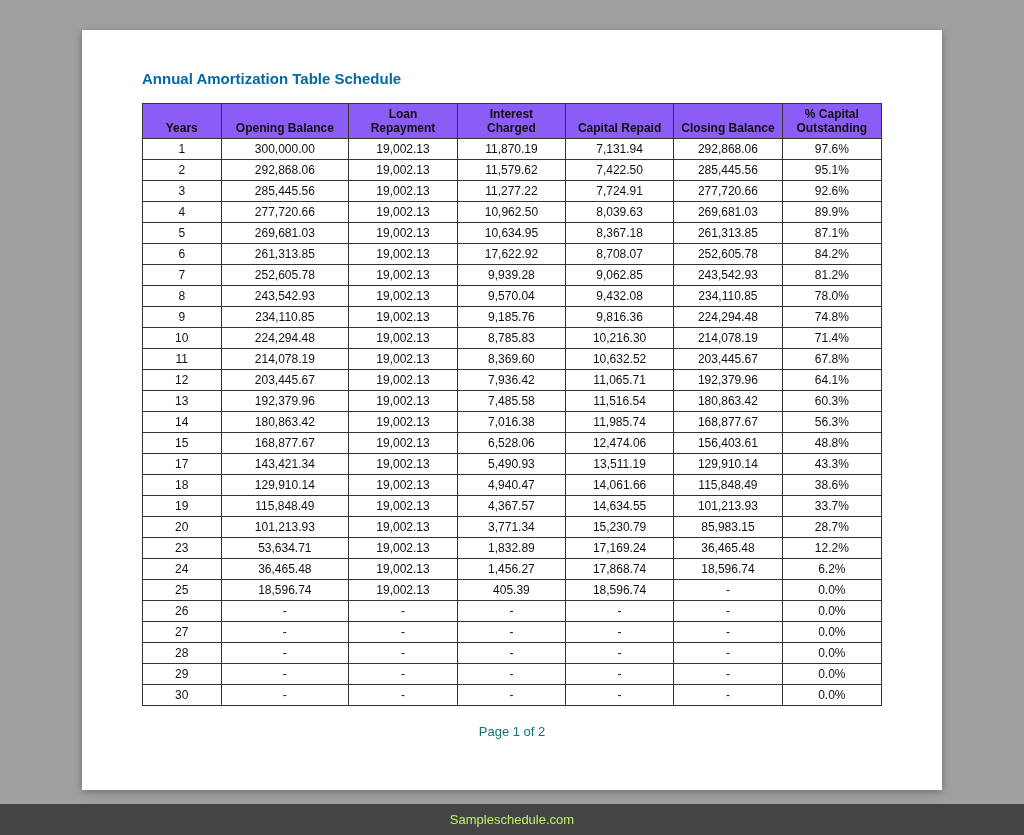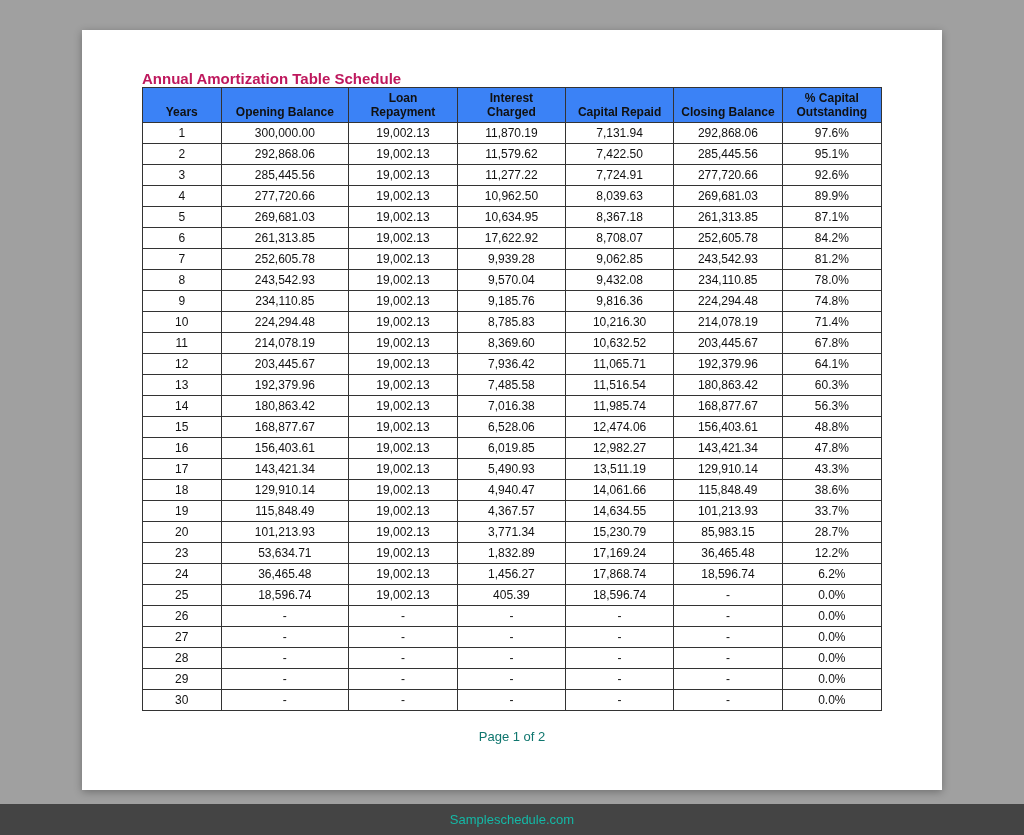--- a/index.html
+++ b/index.html
@@ -16,51 +16,51 @@
       background: #fff;
       width: 860px;
       min-height: 760px;
       padding: 40px 60px 40px 60px;
       box-shadow: 0 2px 8px rgba(0,0,0,0.3);
       position: relative;
     }
     .page-title {
       font-weight: bold;
       font-size: 15px;
-      margin-bottom: 0;
-      color: #be185d;
+      margin-bottom: 16px;
+      color: #0369a1;
     }
     table {
       width: 100%;
       border-collapse: collapse;
       font-size: 12px;
       color: #111;
     }
     th, td {
       border: 1px solid #333;
       padding: 3px 6px;
       text-align: center;
     }
     th {
       font-weight: bold;
-      background: #3b82f6;
+      background: #8b5cf6;
       vertical-align: bottom;
     }
     td {
       font-weight: normal;
     }
     .page-num {
       text-align: center;
       margin-top: 18px;
       font-size: 13px;
       color: #0f766e;
     }
     .footer-bar {
       background: #444;
-      color: #14b8a6;
+      color: #bef264;
       width: 1024px;
       text-align: center;
       padding: 8px 0;
       font-size: 13px;
       position: fixed;
       bottom: 0;
       left: 0;
     }
     .years-col { width: 80px; }
     .opening-col { width: 130px; }
@@ -217,29 +217,20 @@
         <tr>
           <td>15</td>
           <td>168,877.67</td>
           <td>19,002.13</td>
           <td>6,528.06</td>
           <td>12,474.06</td>
           <td>156,403.61</td>
           <td>48.8%</td>
         </tr>
         <tr>
-          <td>16</td>
-          <td>156,403.61</td>
-          <td>19,002.13</td>
-          <td>6,019.85</td>
-          <td>12,982.27</td>
-          <td>143,421.34</td>
-          <td>47.8%</td>
-        </tr>
-        <tr>
           <td>17</td>
           <td>143,421.34</td>
           <td>19,002.13</td>
           <td>5,490.93</td>
           <td>13,511.19</td>
           <td>129,910.14</td>
           <td>43.3%</td>
         </tr>
         <tr>
           <td>18</td>

